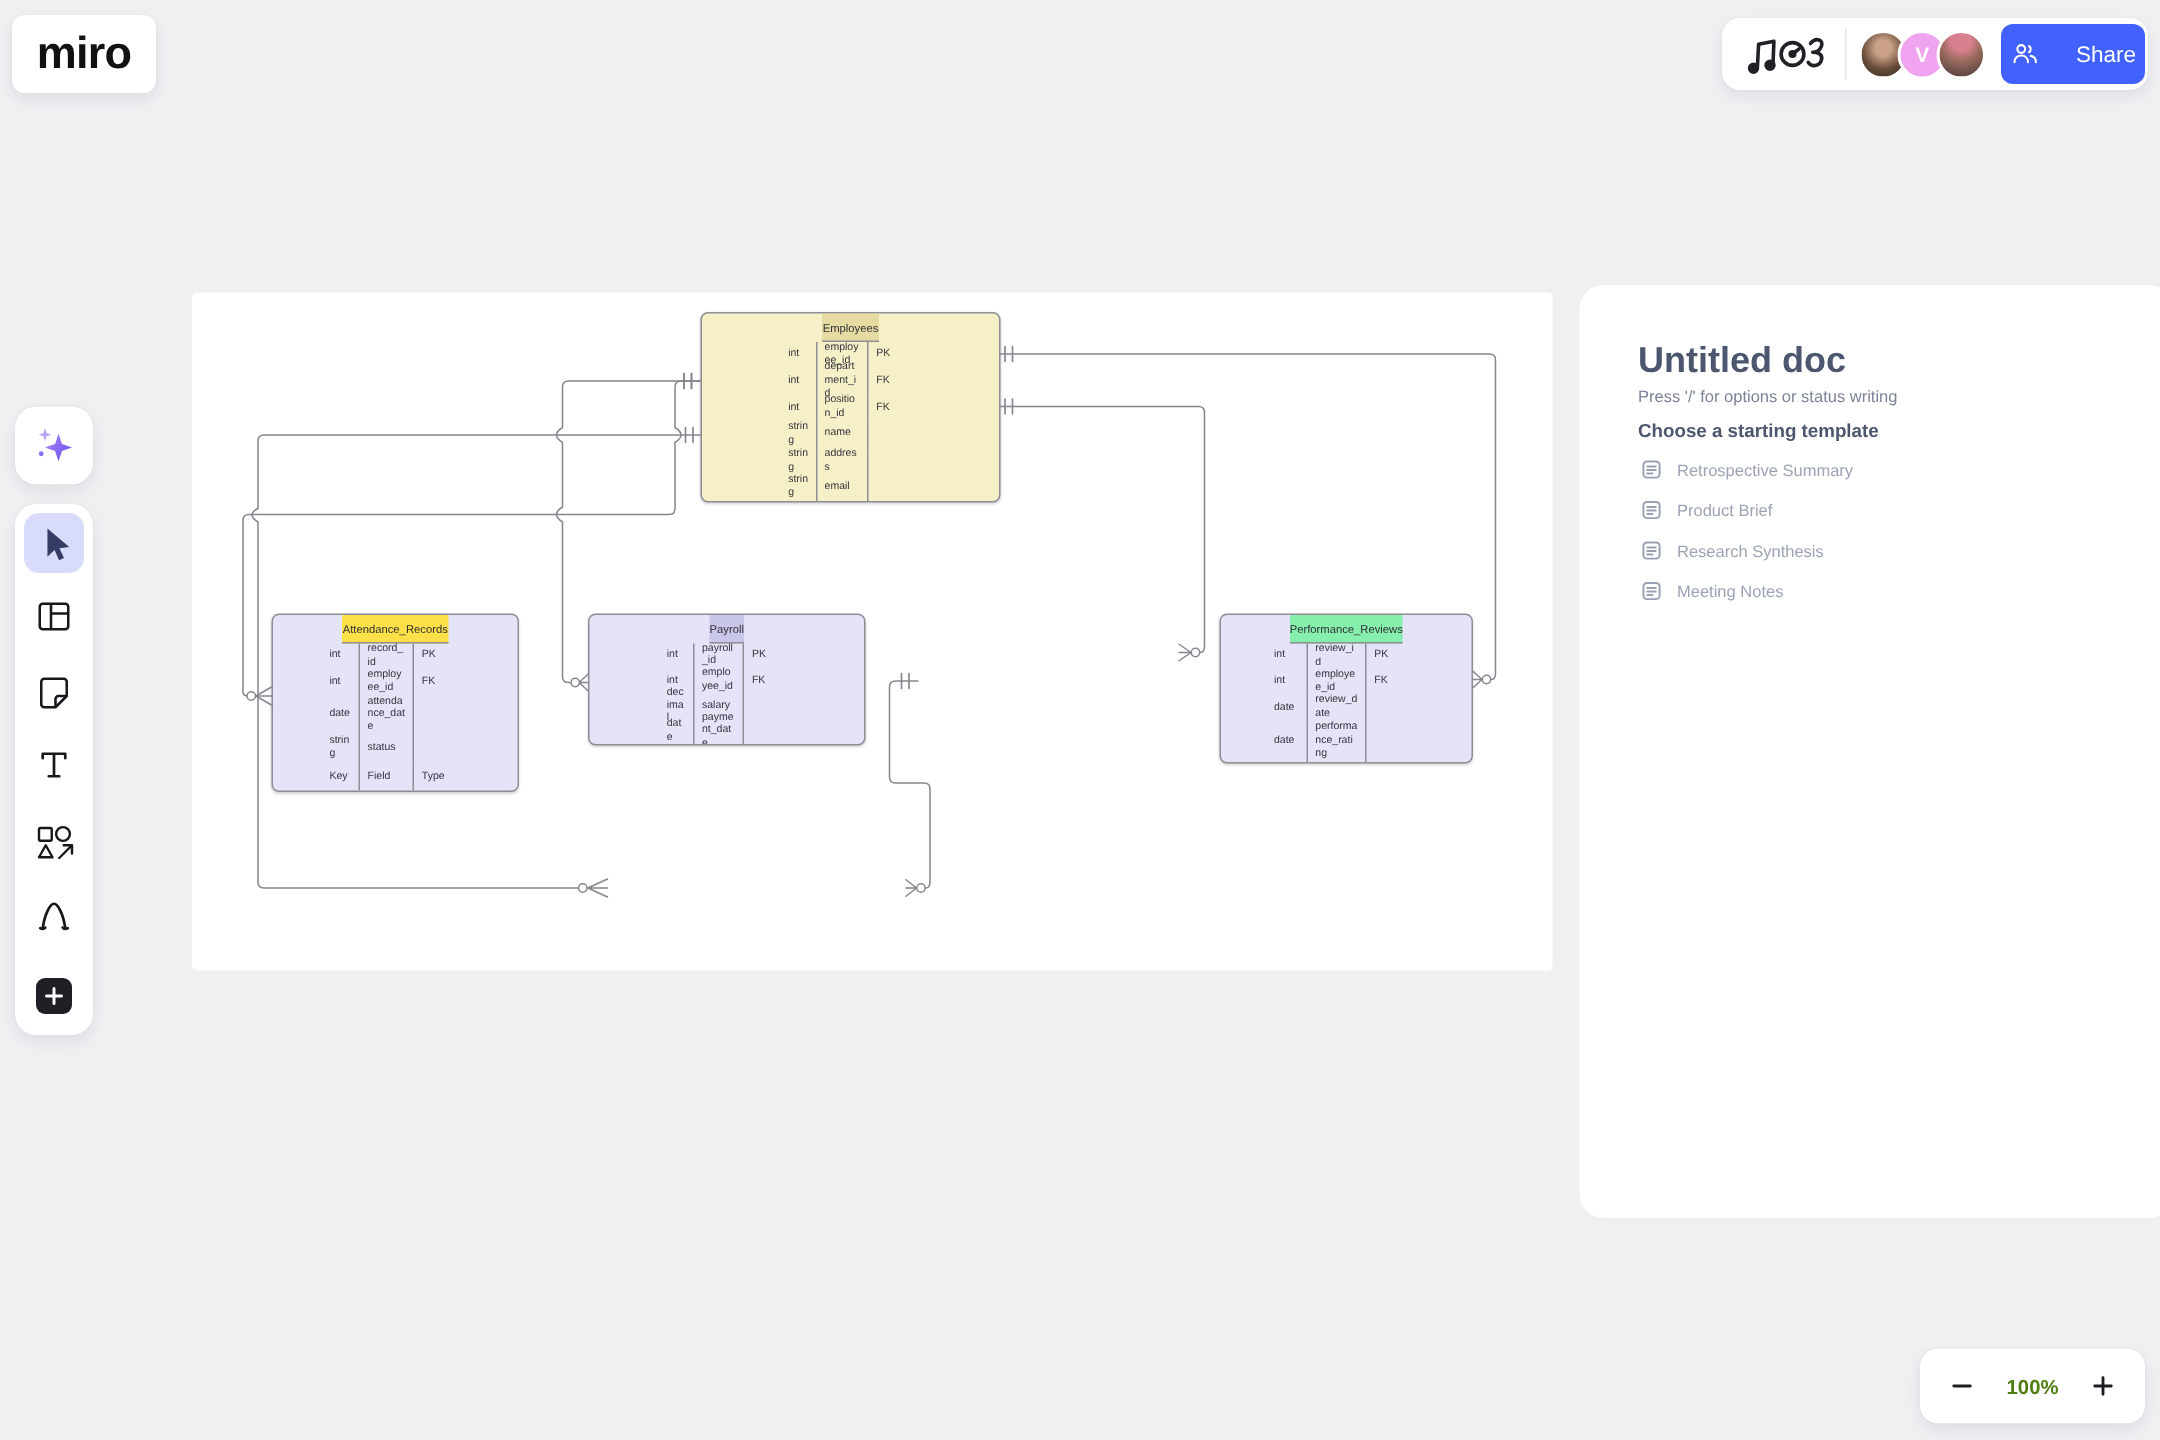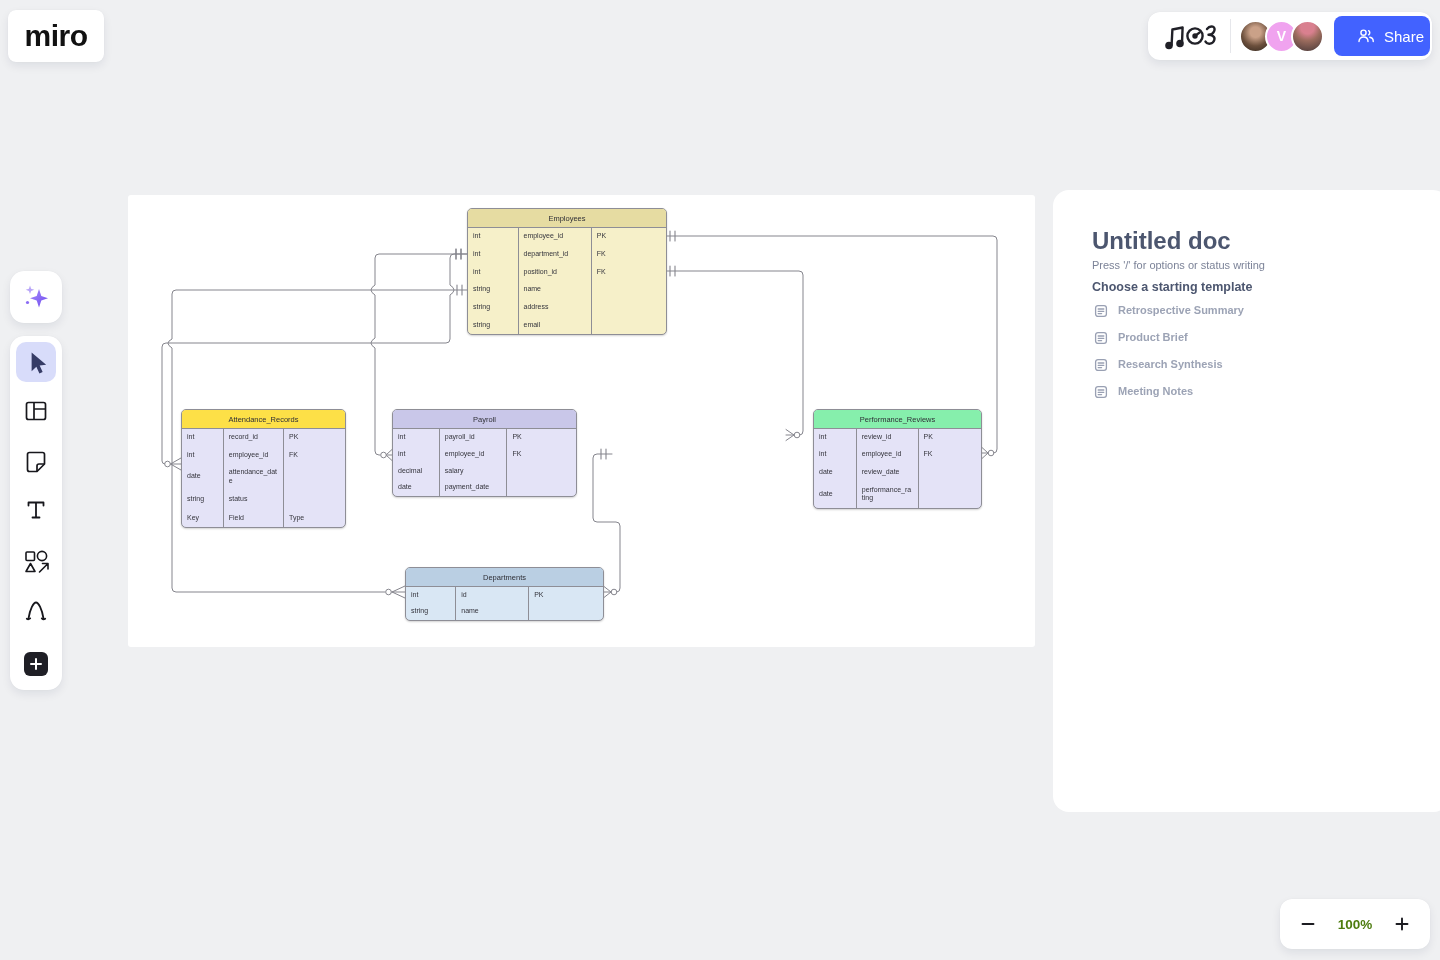--- a/index.html
+++ b/index.html
@@ -23,54 +23,54 @@
   .hdr-divider{width:1px;height:34px;background:#E6E7EB;margin:0 8px 0 6px;}
   .avatars{display:flex;align-items:center;}
   .avatar{width:33px;height:33px;border-radius:50%;border:2px solid #fff;
     display:flex;align-items:center;justify-content:center;
     font-size:14px;font-weight:700;color:#fff;box-sizing:border-box;}
   .avatar+.avatar{margin-left:-7px;}
   .av1{background:radial-gradient(circle at 50% 35%,#caa188 22%,#6b4f3c 58%,#2d241d 100%);z-index:1;}
   .av2{z-index:2;}
   .av3{background:radial-gradient(circle at 50% 18%,#d9808f 0 24%,#9c6c5e 48%,#453737 100%);z-index:3;}
   .share-btn{margin-left:10px;height:40px;width:96px;border-radius:8px;border:none;
-    display:flex;align-items:center;justify-content:flex-end;gap:8px;
+    display:flex;align-items:center;justify-content:space-between;gap:8px;
     color:#fff;font-size:15px;font-weight:500;cursor:pointer;font-family:inherit;}
 
   
   .ai-card{left:10px;top:271px;width:52px;height:52px;border-radius:14px;
     display:flex;align-items:center;justify-content:center;}
   .tool-card{left:10px;top:336px;width:52px;height:354px;border-radius:14px;}
   .tool-item{position:absolute;left:6px;width:40px;height:40px;border-radius:10px;
     display:flex;align-items:center;justify-content:center;cursor:pointer;}
   .tool-item.active{background:#D8DCFA;}
   .plus-box{position:absolute;left:14px;top:316px;width:24px;height:24px;border-radius:6px;
     background:#1F1F26;display:flex;align-items:center;justify-content:center;cursor:pointer;}
 
   
   .frame{left:128px;top:195px;width:907px;height:452px;background:#fff;border-radius:3px;}
   .doc-panel{left:1053px;top:190px;width:396px;height:622px;background:#fff;border-radius:16px;}
   .doc-title{position:absolute;left:39px;top:37px;font-size:24px;line-height:27px;
     font-weight:700;color:#4C566F;}
   .doc-sub{position:absolute;left:39px;top:69px;font-size:11px;color:#7C8398;}
   .doc-heading{position:absolute;left:39px;top:90px;font-size:12.5px;font-weight:700;color:#4C566F;}
   .doc-templates{position:absolute;left:41px;top:114px;display:flex;flex-direction:column;gap:11px;}
-  .doc-tpl{display:flex;align-items:flex-start;gap:10px;height:16px;cursor:pointer;font-weight:bold;}
+  .doc-tpl{display:flex;align-items:flex-end;gap:10px;height:16px;cursor:pointer;}
   .doc-tpl-label{font-size:11px;color:#9CA3B5;}
 
   
   .zoom-card{left:1280px;top:899px;width:150px;height:50px;display:flex;align-items:center;
     justify-content:space-between;padding:0 14px;box-sizing:border-box;}
   .zoom-btn{width:28px;height:28px;border:none;background:transparent;cursor:pointer;
     display:flex;align-items:center;justify-content:center;}
   .zoom-level{font-size:13.5px;font-weight:700;color:#4d7c0f;}
 
   
   .ertable{position:absolute;border:1px solid #8E8E96;border-radius:5px;overflow:hidden;
-    display:flex;flex-direction:column;box-shadow:0 1px 2px rgba(0,0,0,.18);box-sizing:border-box;}
+    display:flex;flex-direction:column;box-shadow:0 1px 2px rgba(0,0,0,.18);box-sizing:border-box;align-items:center;}
   .ertable .hd{height:18px;min-height:18px;border-bottom:1px solid #8E8E96;
     display:flex;align-items:center;justify-content:center;font-size:7.5px;color:#2F2F36;}
   .ertable .bd{flex:1;display:flex;flex-direction:column;}
   .errow{display:flex;flex-basis:0;min-height:0;}
   .ercell{padding:0 5px;display:flex;align-items:center;font-size:7px;color:#34343C;
     word-break:break-all;line-height:1.25;box-sizing:border-box;}
   .ercell.c2,.ercell.c3{border-left:1px solid #8E8E96;}
 
   svg{display:block;}
   #connector-svg{position:absolute;left:0;top:0;pointer-events:none;}
@@ -185,35 +185,20 @@
           <div class="ercell c3" style="width: 38%; border-color: rgb(142, 142, 150);">FK</div>
         </div>
         <div class="errow" style="flex-grow: 1;">
           <div class="ercell c1" style="width: 25%; border-color: rgb(142, 142, 150);">date</div>
           <div class="ercell c2" style="width: 37%; border-color: rgb(142, 142, 150);">review_date</div>
           <div class="ercell c3" style="width: 38%; border-color: rgb(142, 142, 150);"></div>
         </div>
         <div class="errow" style="flex-grow: 1.6;">
           <div class="ercell c1" style="width: 25%; border-color: rgb(142, 142, 150);">date</div>
           <div class="ercell c2" style="width: 37%; border-color: rgb(142, 142, 150);">performance_rating</div>
-          <div class="ercell c3" style="width: 38%; border-color: rgb(142, 142, 150);"></div>
-        </div>
-      </div>
-    </div>
-    <div class="ertable" style="left: 405px; top: 567px; width: 199px; height: 54px; background: rgb(217, 231, 244); border-color: rgb(142, 142, 150);">
-      <div class="hd" style="background: rgb(186, 207, 227); border-color: rgb(142, 142, 150);">Departments</div>
-      <div class="bd">
-        <div class="errow" style="flex-grow: 1;">
-          <div class="ercell c1" style="width: 25%; border-color: rgb(142, 142, 150);">int</div>
-          <div class="ercell c2" style="width: 37%; border-color: rgb(142, 142, 150);">id</div>
-          <div class="ercell c3" style="width: 38%; border-color: rgb(142, 142, 150);">PK</div>
-        </div>
-        <div class="errow" style="flex-grow: 1;">
-          <div class="ercell c1" style="width: 25%; border-color: rgb(142, 142, 150);">string</div>
-          <div class="ercell c2" style="width: 37%; border-color: rgb(142, 142, 150);">name</div>
           <div class="ercell c3" style="width: 38%; border-color: rgb(142, 142, 150);"></div>
         </div>
       </div>
     </div>
   </div>
 
 <svg id="connector-svg" width="1440" height="960">
     <g>
       <path d="M467,254 H379 Q375,254 375,258 V285 Q367,290 375,295 V338 Q367,343 375,348 V451 Q375,455 379,455 H380" fill="none" stroke="#85858D" stroke-width="1" stroke-linecap="round"></path>
       <path d="M456,249 V259 M461,249 V259" fill="none" stroke="#85858D" stroke-width="1.1" stroke-linecap="round"></path>

